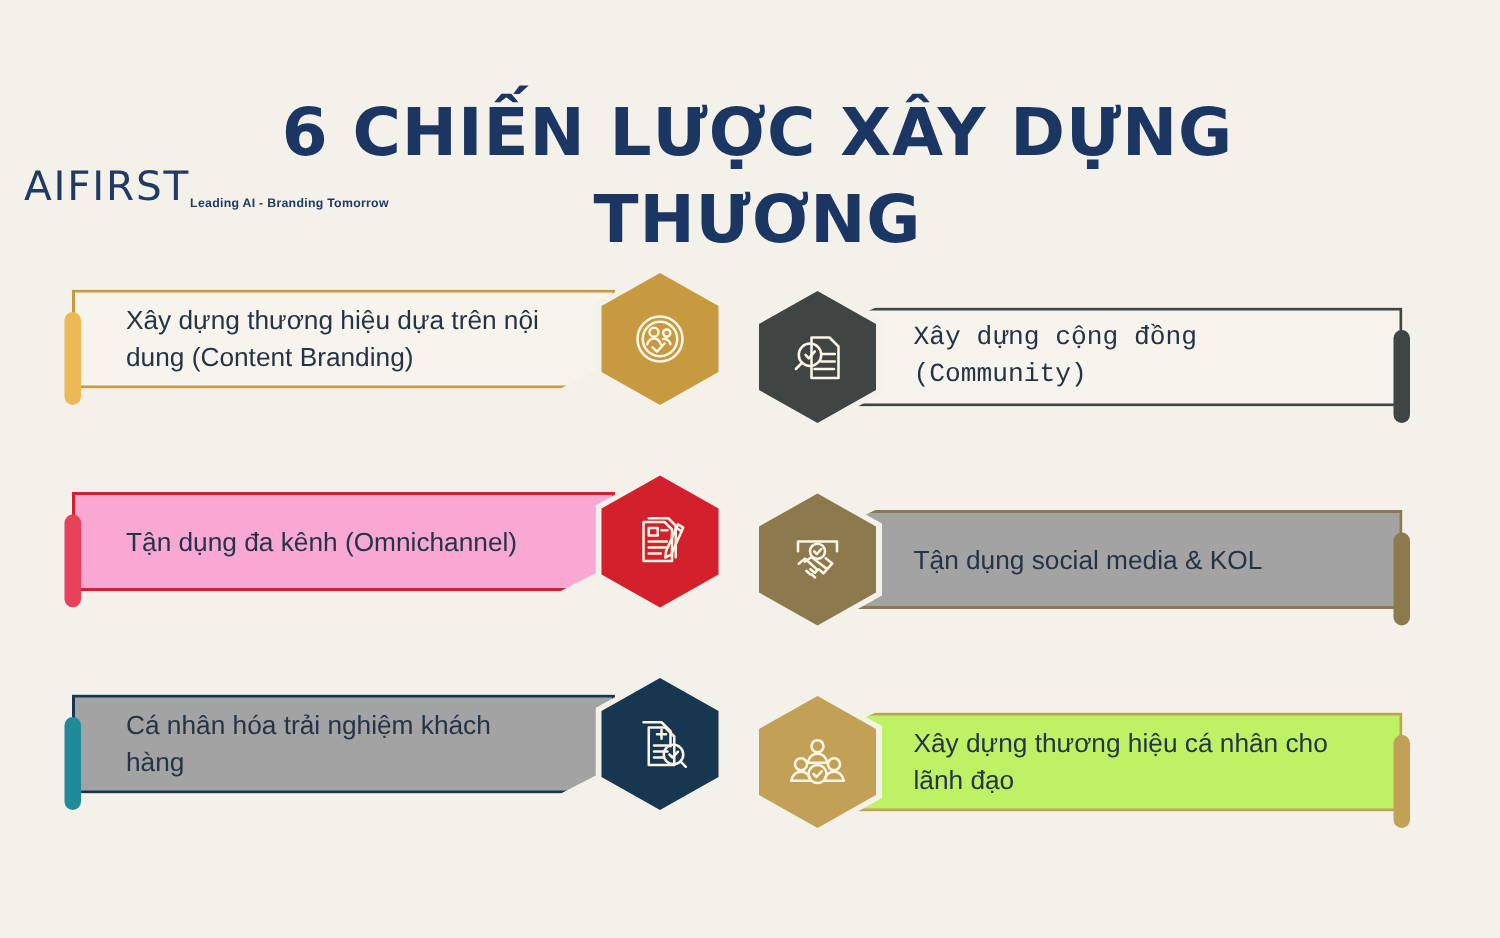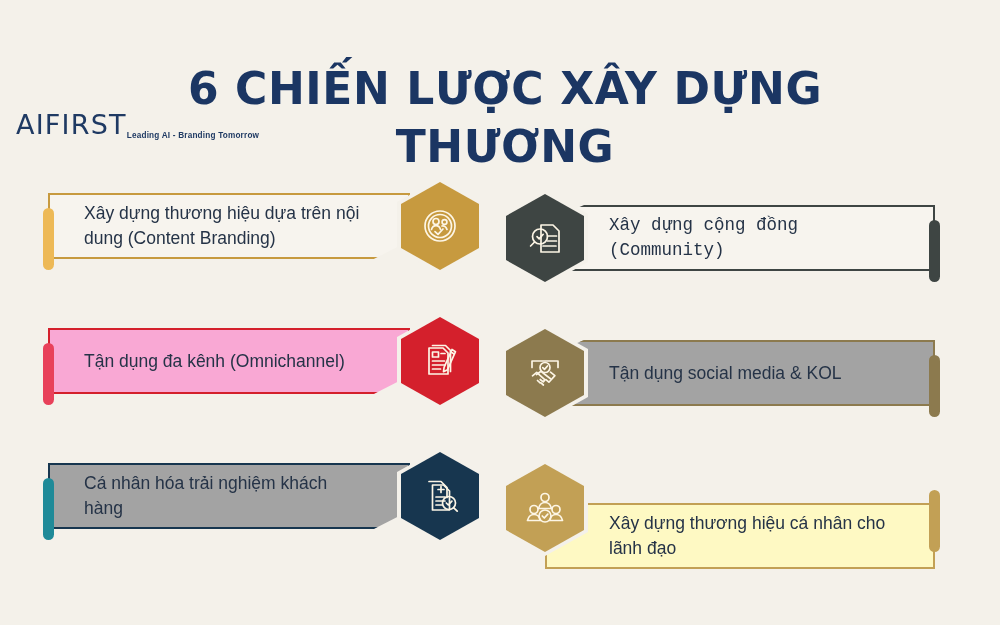--- a/index.html
+++ b/index.html
@@ -216,21 +216,21 @@
           <path d="M11 18.5V12h26v6.5" fill="none" stroke="#fdf6e6" stroke-width="1.7" stroke-linecap="round" stroke-linejoin="round"></path>
               <circle cx="24" cy="18.5" r="5" fill="none" stroke="#fdf6e6" stroke-width="1.7" stroke-linecap="round" stroke-linejoin="round"></circle>
           <path d="M21.8 18.6l1.7 1.8 3-3.4" fill="none" stroke="#fdf6e6" stroke-width="1.7" stroke-linecap="round" stroke-linejoin="round"></path>
               <path d="M15.5 25.5l4.5-3.2 4 3.2 5.5 4.2" fill="none" stroke="#fdf6e6" stroke-width="1.7" stroke-linecap="round" stroke-linejoin="round"></path>
               <path d="M11.5 26.8l4.2-3.4 3.6 3.3 4.7 4.2-1.8 2-3-2.4" fill="none" stroke="#fdf6e6" stroke-width="1.7" stroke-linecap="round" stroke-linejoin="round"></path>
               <path d="M29.5 23.2l4.4 3.4-6 6.6-3-2.6" fill="none" stroke="#fdf6e6" stroke-width="1.7" stroke-linecap="round" stroke-linejoin="round"></path>
               <path d="M16.5 31.5l2.6 2.4M20 33.8l2.4 2.2" fill="none" stroke="#fdf6e6" stroke-width="1.7" stroke-linecap="round" stroke-linejoin="round"></path>
         </g>
   </svg>
     </div>
-    <div class="card right" style="top: 503px; border-color: rgb(194, 160, 85); background: #fef9c3;">
+    <div class="card right" style="top: 475px; border-color: rgb(194, 160, 85); background: #bef264;">
       <div class="label" style="color: rgb(37, 51, 71);">Xây dựng thương hiệu cá nhân cho lãnh đạo</div>
     </div>
     <div class="accent on-right" style="top: 490px; background: rgb(194, 160, 85);"></div>
     <div class="hex" style="top: 460px; left: 502px;">
       <svg viewBox="0 0 86 96">
     <polygon points="43,0 86,24 86,72 43,96 0,72 0,24" fill="#f4f1ea"></polygon>
     <polygon points="43,4 82,26 82,70 43,92 4,70 4,26" fill="#c2a055"></polygon>
     <g transform="translate(19,24) scale(1.0)">
           <circle cx="24" cy="13.5" r="4" fill="none" stroke="#fdf6e6" stroke-width="1.7" stroke-linecap="round" stroke-linejoin="round"></circle>
               <path d="M17.5 24.5c.9-4 3.4-6 6.5-6s5.6 2 6.5 6z" fill="none" stroke="#fdf6e6" stroke-width="1.7" stroke-linecap="round" stroke-linejoin="round"></path>

